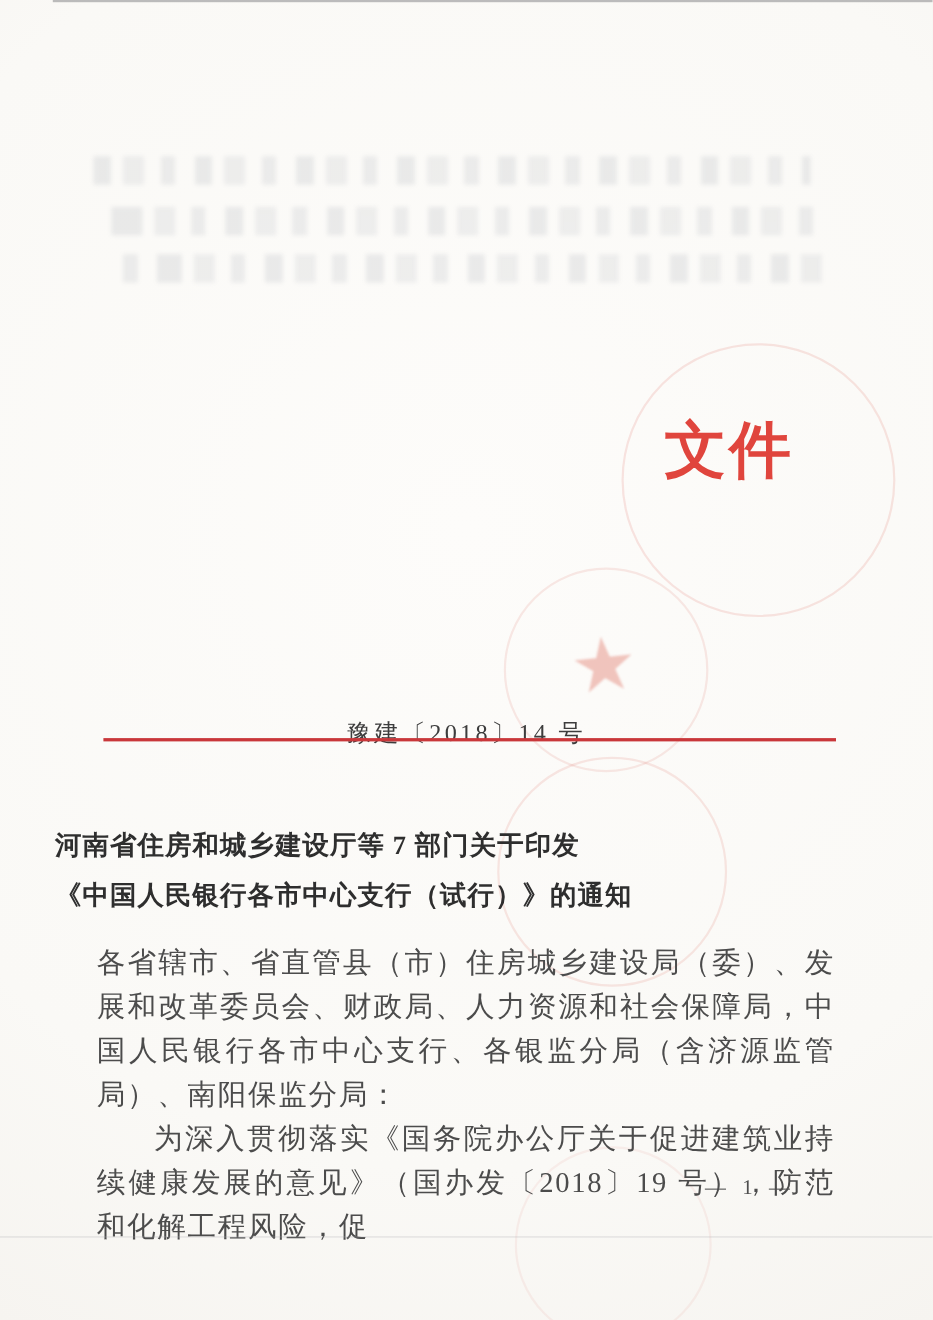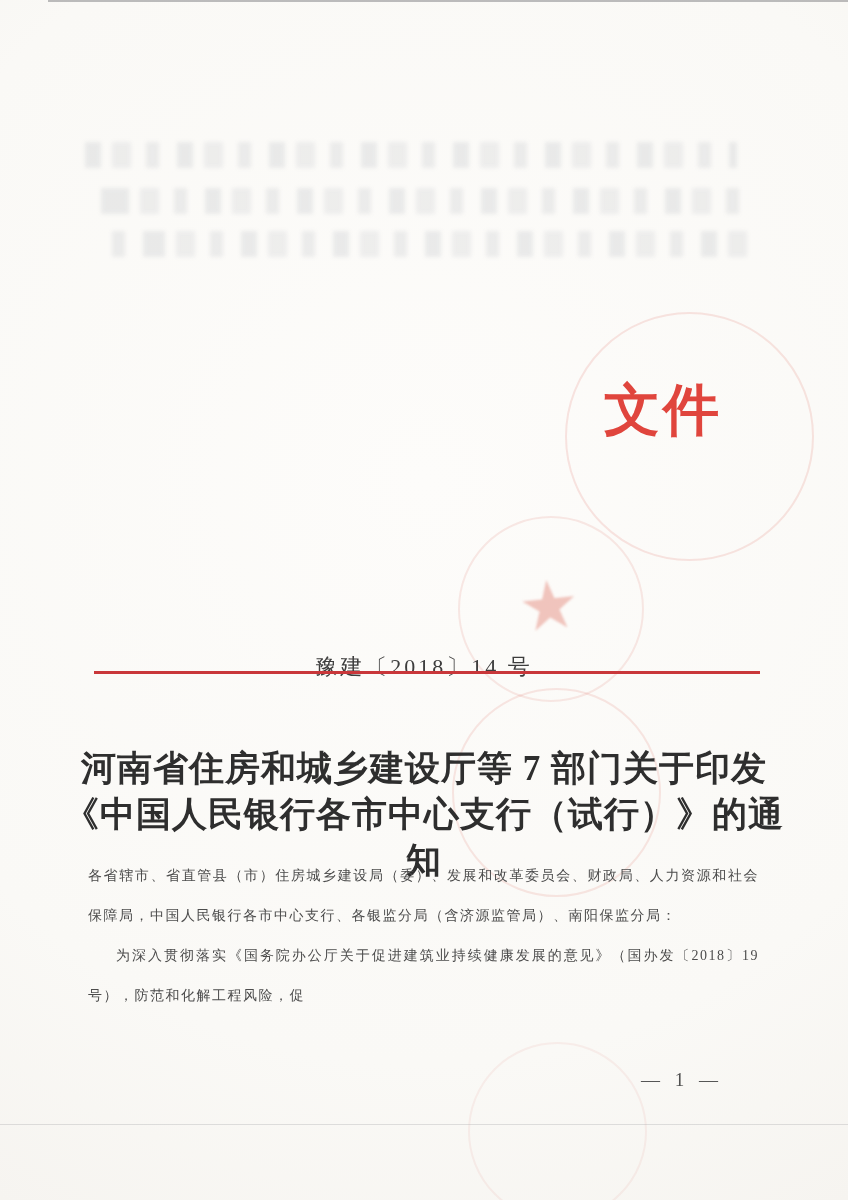--- a/index.html
+++ b/index.html
@@ -59,26 +59,26 @@
   .doc-number{
     position:absolute;left:0;top:629px;width:848px;
     text-align:center;font-size:22px;color:#3d3d3d;letter-spacing:3px;margin-top:23px;
   }
   .red-divider{
     position:absolute;left:94px;top:671px;width:666px;height:3px;
     background:#c9373a;
   }
   .title-block{
     position:absolute;left:50px;top:746px;width:748px;
-    text-align:center;color:#2e2e2e;font-weight:700;
-    font-size:35px;line-height:46px;letter-spacing:1px;
+    color:#2e2e2e;font-weight:700;
+    font-size:24px;line-height:46px;letter-spacing:1px;
   }
   .body-block{
     position:absolute;left:88px;top:856px;width:671px;
-    font-size:14px;line-height:40px;letter-spacing:1.5px;color:#4c4c4c;
+    font-size:26px;line-height:40px;letter-spacing:1.5px;color:#4c4c4c;
     text-align:justify;word-break:break-all;
   }
   .body-block p{margin:0;}
   .body-block p.indent{text-indent:2em;}
   .page-number{
     position:absolute;top:1069px;right:125px;
     font-size:19px;letter-spacing:5px;color:#4f4f4f;white-space:nowrap;
   }
 </style>
 </head>

